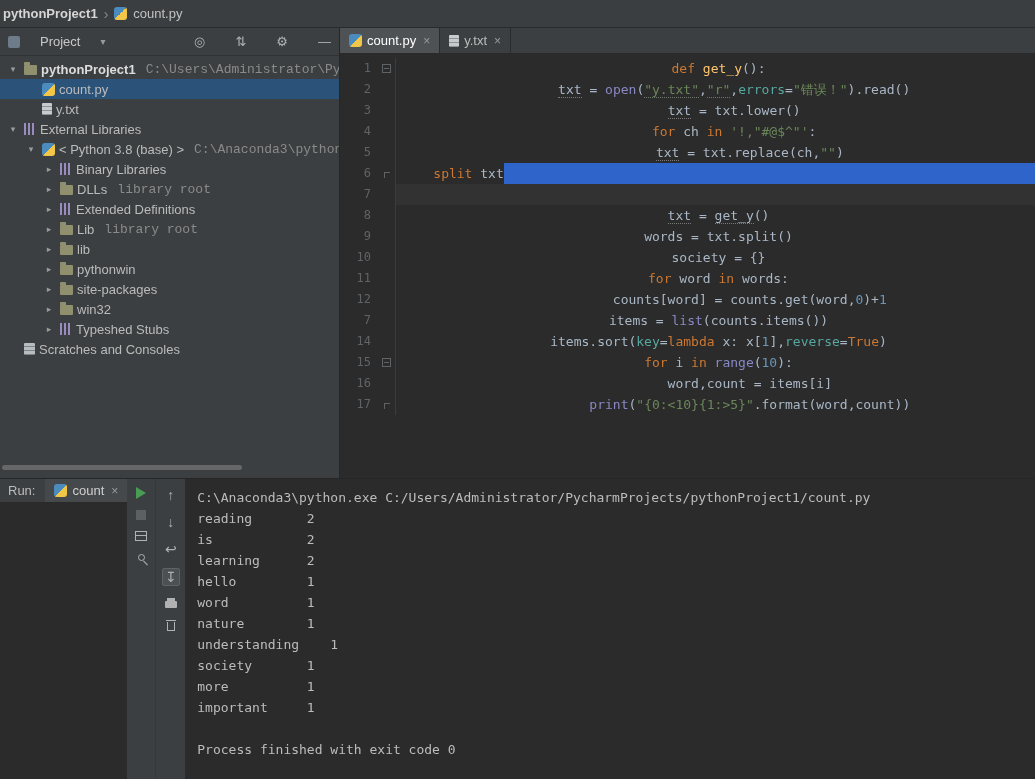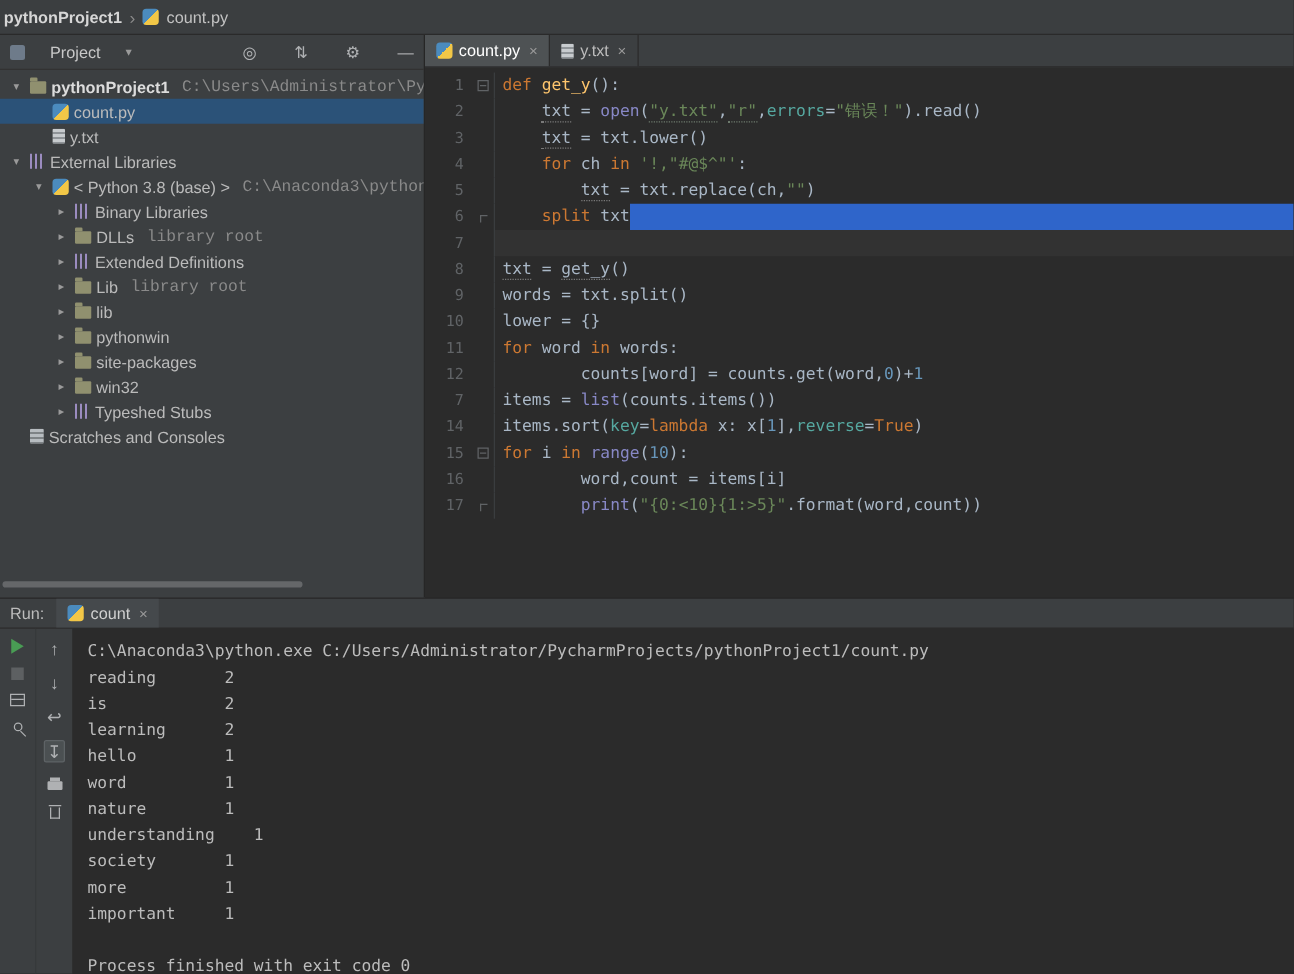--- a/index.html
+++ b/index.html
@@ -72,35 +72,35 @@
   .ln { flex:none; width:38px; text-align:right; padding-right:7px;
     color:var(--line_num); font-size:12px; }
   .fold { flex:none; width:18px; border-right:1px solid #3a3d3f;
     display:flex; justify-content:center; }
   .fold-start { width:9px; height:9px; border:1px solid #606366;
     position:relative; margin-top:6px; }
   .fold-start::after { content:""; position:absolute; left:1px; right:1px;
     top:3px; height:1px; background:#606366; }
   .fold-end { width:6px; height:6px; border-left:1px solid #606366;
     border-top:1px solid #606366; margin-top:9px; }
-  .code-area { flex:1; min-width:0; display:flex; padding-left:6px; }
+  .code-area { flex:1; min-width:0; display:flex; padding-left:6px;justify-content:center; }
   .ed-line.caret .code-area { background:var(--caret_line); }
   .sel-fill { flex:1; background:var(--selection); }
   .tk-p { color:var(--plain); }
   .tk-k { color:var(--keyword); }
   .tk-f { color:var(--func); }
   .tk-s { color:var(--string); }
   .tk-n { color:var(--number); }
   .tk-b { color:var(--builtin); }
   .tk-a { color:var(--kwarg); }
   .tk-u { color:var(--plain); border-bottom:1px dotted #7a7a7a; }
   .tk-su { color:var(--string); border-bottom:1px dotted #6d7a6d; }
 
   
-  #run-panel { flex:1; min-height:0; display:flex; flex-direction:column;
+  #run-panel { flex:1; min-height:0; display:flex; 
     border-top:1px solid #262626; }
   #run-header { height:24px; flex:none; background:var(--bg_panel);
     display:flex; align-items:center; border-bottom:1px solid #2a2a2a; }
   #run-label { color:#bcbcbc; margin:0 10px 0 8px; }
   .run-tab { height:100%; display:flex; align-items:center; gap:5px;
     padding:0 9px; background:#45494c; color:#d0d0d0; }
   #run-body { flex:1; min-height:0; display:flex; }
   #run-toolbar { width:58px; flex:none; background:var(--bg_panel); display:flex; }
   .tb-col { width:29px; display:flex; flex-direction:column; align-items:center;
     padding-top:8px; gap:11px; }
@@ -258,21 +258,21 @@
       <div id="editor">
           <div class="ed-line"><span class="ln">1</span><span class="fold"><span class="fold-start"></span></span><div class="code-area"><span class="code-text"><span class="tk-k">def </span><span class="tk-f">get_y</span><span class="tk-p">():</span></span></div></div>
           <div class="ed-line"><span class="ln">2</span><span class="fold"></span><div class="code-area"><span class="code-text"><span class="tk-p">    </span><span class="tk-u">txt</span><span class="tk-p"> = </span><span class="tk-b">open</span><span class="tk-p">(</span><span class="tk-su">"y.txt"</span><span class="tk-p">,</span><span class="tk-su">"r"</span><span class="tk-p">,</span><span class="tk-a">errors</span><span class="tk-p">=</span><span class="tk-s">"错误！"</span><span class="tk-p">).read()</span></span></div></div>
           <div class="ed-line"><span class="ln">3</span><span class="fold"></span><div class="code-area"><span class="code-text"><span class="tk-p">    </span><span class="tk-u">txt</span><span class="tk-p"> = txt.lower()</span></span></div></div>
           <div class="ed-line"><span class="ln">4</span><span class="fold"></span><div class="code-area"><span class="code-text"><span class="tk-p">    </span><span class="tk-k">for </span><span class="tk-p">ch </span><span class="tk-k">in </span><span class="tk-s">'!,"#@$^"'</span><span class="tk-p">:</span></span></div></div>
           <div class="ed-line"><span class="ln">5</span><span class="fold"></span><div class="code-area"><span class="code-text"><span class="tk-p">        </span><span class="tk-u">txt</span><span class="tk-p"> = txt.replace(ch,</span><span class="tk-s">""</span><span class="tk-p">)</span></span></div></div>
           <div class="ed-line"><span class="ln">6</span><span class="fold"><span class="fold-end"></span></span><div class="code-area"><span class="code-text"><span class="tk-p">    </span><span class="tk-k">split </span><span class="tk-p">txt</span></span><span class="sel-fill"></span></div></div>
           <div class="ed-line caret"><span class="ln">7</span><span class="fold"></span><div class="code-area"><span class="code-text"></span></div></div>
           <div class="ed-line"><span class="ln">8</span><span class="fold"></span><div class="code-area"><span class="code-text"><span class="tk-u">txt</span><span class="tk-p"> = </span><span class="tk-u">get_y</span><span class="tk-p">()</span></span></div></div>
           <div class="ed-line"><span class="ln">9</span><span class="fold"></span><div class="code-area"><span class="code-text"><span class="tk-p">words = txt.split()</span></span></div></div>
-          <div class="ed-line"><span class="ln">10</span><span class="fold"></span><div class="code-area"><span class="code-text"><span class="tk-p">lower = {}</span></span></div></div>
+          <div class="ed-line"><span class="ln">10</span><span class="fold"></span><div class="code-area"><span class="code-text"><span class="tk-p">society = {}</span></span></div></div>
           <div class="ed-line"><span class="ln">11</span><span class="fold"></span><div class="code-area"><span class="code-text"><span class="tk-k">for </span><span class="tk-p">word </span><span class="tk-k">in </span><span class="tk-p">words:</span></span></div></div>
           <div class="ed-line"><span class="ln">12</span><span class="fold"></span><div class="code-area"><span class="code-text"><span class="tk-p">        counts[word] = counts.get(word,</span><span class="tk-n">0</span><span class="tk-p">)+</span><span class="tk-n">1</span></span></div></div>
           <div class="ed-line"><span class="ln">7</span><span class="fold"></span><div class="code-area"><span class="code-text"><span class="tk-p">items = </span><span class="tk-b">list</span><span class="tk-p">(counts.items())</span></span></div></div>
           <div class="ed-line"><span class="ln">14</span><span class="fold"></span><div class="code-area"><span class="code-text"><span class="tk-p">items.sort(</span><span class="tk-a">key</span><span class="tk-p">=</span><span class="tk-k">lambda </span><span class="tk-p">x: x[</span><span class="tk-n">1</span><span class="tk-p">],</span><span class="tk-a">reverse</span><span class="tk-p">=</span><span class="tk-k">True</span><span class="tk-p">)</span></span></div></div>
           <div class="ed-line"><span class="ln">15</span><span class="fold"><span class="fold-start"></span></span><div class="code-area"><span class="code-text"><span class="tk-k">for </span><span class="tk-p">i </span><span class="tk-k">in </span><span class="tk-b">range</span><span class="tk-p">(</span><span class="tk-n">10</span><span class="tk-p">):</span></span></div></div>
           <div class="ed-line"><span class="ln">16</span><span class="fold"></span><div class="code-area"><span class="code-text"><span class="tk-p">        word,count = items[i]</span></span></div></div>
           <div class="ed-line"><span class="ln">17</span><span class="fold"><span class="fold-end"></span></span><div class="code-area"><span class="code-text"><span class="tk-p">        </span><span class="tk-b">print</span><span class="tk-p">(</span><span class="tk-s">"{0:&lt;10}{1:&gt;5}"</span><span class="tk-p">.format(word,count))</span></span></div></div>
         </div>
     </div>
 

